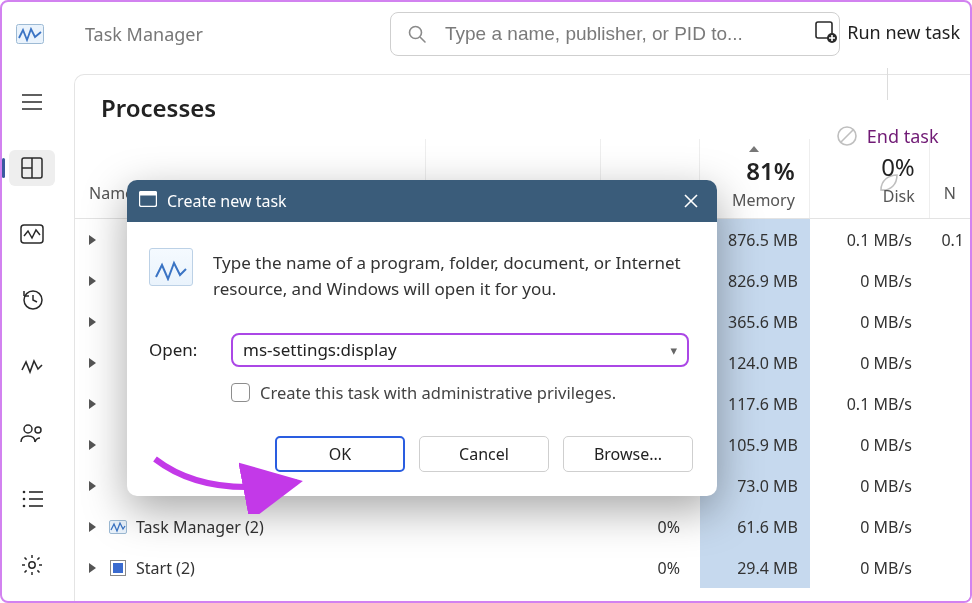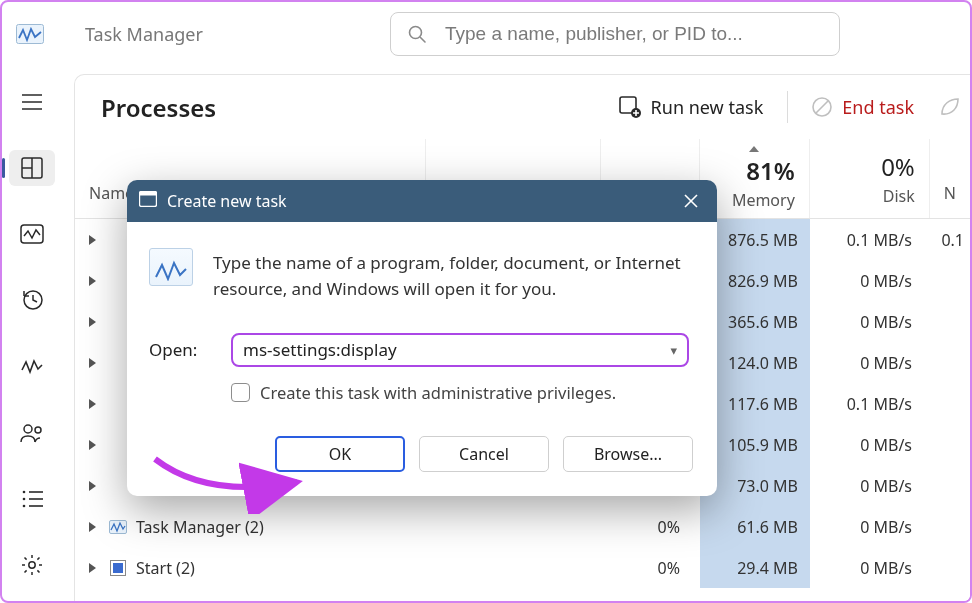--- a/index.html
+++ b/index.html
@@ -119,29 +119,30 @@
   .content-title {
     font-size: 24px;
     font-weight: 600;
     color: #222;
   }
   .toolbar {
     margin-left: auto;
     display: flex;
     align-items: center;
     gap: 24px;
+    flex-direction: column;
   }
   .tool-btn {
     display: flex;
     align-items: center;
     gap: 10px;
     font-size: 18px;
     color: #222;
   }
-  .tool-btn.disabled { color: #b91c1c; }
+  .tool-btn.disabled { color: #701a75; }
   .divider-v {
     width: 1px;
     height: 32px;
     background: #dcdcdc;
   }
 
   
   .table-head {
     display: flex;
     font-size: 16px;

